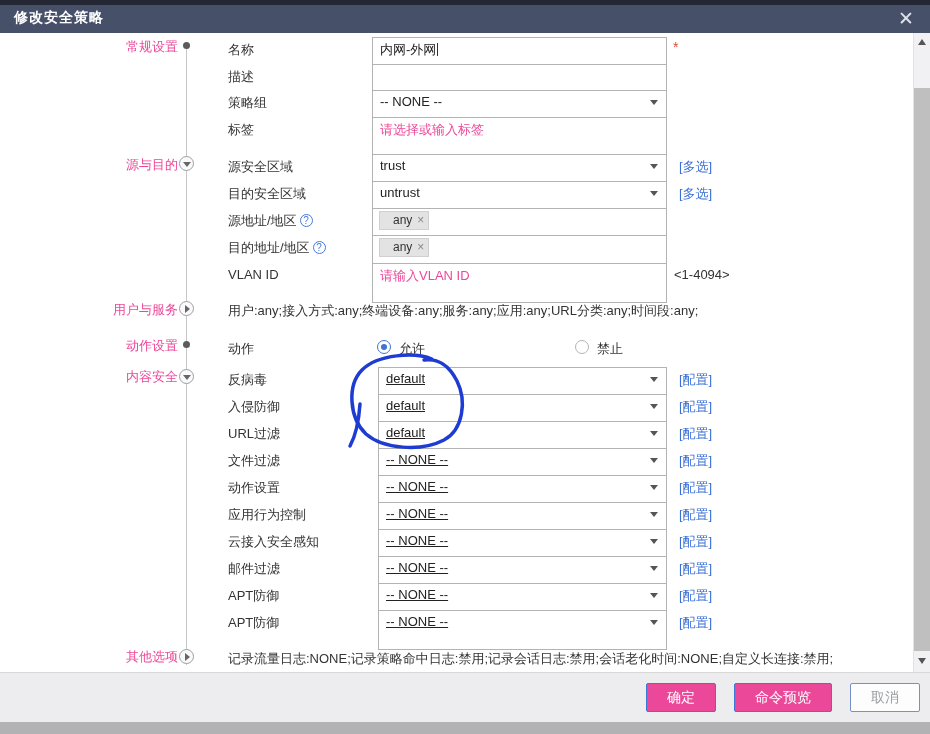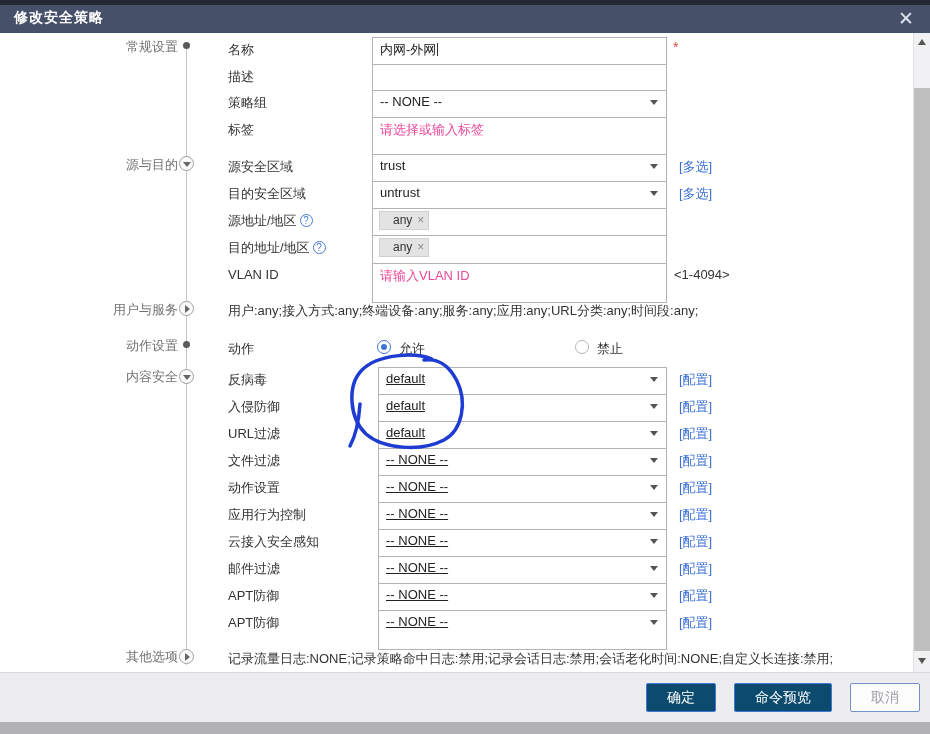--- a/index.html
+++ b/index.html
@@ -11,21 +11,21 @@
   .titlebar { position:absolute; top:5px; left:0; width:100%; height:28px; background:#475069; }
   .title { position:absolute; left:14px; top:4px; color:#fff; font-size:14px; font-weight:bold; letter-spacing:1px; }
   .close-btn { position:absolute; right:12px; top:2px; width:24px; height:24px; color:#dde2ec;
                font-size:19px; line-height:24px; text-align:center; cursor:pointer; }
 
   
   .content { position:absolute; top:33px; left:0; width:913px; height:639px; background:#fff; overflow:hidden; }
 
   
   .v-line { position:absolute; left:186px; top:12px; width:1px; height:620px; background:#c6c6c6; }
-  .rail-label { position:absolute; left:40px; width:138px; text-align:right; font-size:13px; color:#737373; }
+  .rail-label { position:absolute; left:40px; width:138px; text-align:right; font-size:13px; color:#ec4899; }
   .bullet { position:absolute; left:183px; width:7px; height:7px; border-radius:50%; background:#5b5b5b; }
   .circle-ic { position:absolute; left:179px; width:15px; height:15px; border:1px solid #9aa0a6;
                border-radius:50%; background:#fafafa; }
   .circle-ic .chev-down { position:absolute; left:3px; top:5px; width:0; height:0;
                border-left:4px solid transparent; border-right:4px solid transparent; border-top:5px solid #666; }
   .circle-ic .chev-right { position:absolute; left:5px; top:3px; width:0; height:0;
                border-top:4px solid transparent; border-bottom:4px solid transparent; border-left:5px solid #666; }
 
   
   .row { position:absolute; left:0; width:100%; height:24px; }
@@ -65,21 +65,21 @@
   .scroll-down { position:absolute; bottom:8px; left:4px; width:0; height:0;
                border-left:4px solid transparent; border-right:4px solid transparent; border-top:6px solid #555; }
   .scroll-thumb { position:absolute; top:55px; left:0; width:16px; height:563px; background:#bfbfbf; cursor:pointer; }
 
   
   .footer { position:absolute; top:672px; left:0; width:100%; height:50px; background:#ededef;
             border-top:1px solid #d9d9d9; display:flex; align-items:center; justify-content:flex-end;
             gap:18px; padding-right:10px; }
   .btn { height:29px; padding:0 20px; font-size:14px; border-radius:2px; cursor:pointer;
          font-family:"Liberation Sans","DejaVu Sans",sans-serif; }
-  .btn-primary { background:#0c4a6e; border:1px solid #3b78d8; color:#fff; }
+  .btn-primary { background:#ec4899; border:1px solid #3b78d8; color:#fff; }
   .btn-secondary { background:#fdfdfd; border:1px solid #7591cc; color:#9a9da3; }
   .bottom-strip { position:absolute; top:722px; left:0; width:100%; height:12px; background:#b2b2b4; }
 </style>
 </head>
 <body>
 
 <div class="dialog">
 
   <div class="top-strip"></div>
   <div class="titlebar">

